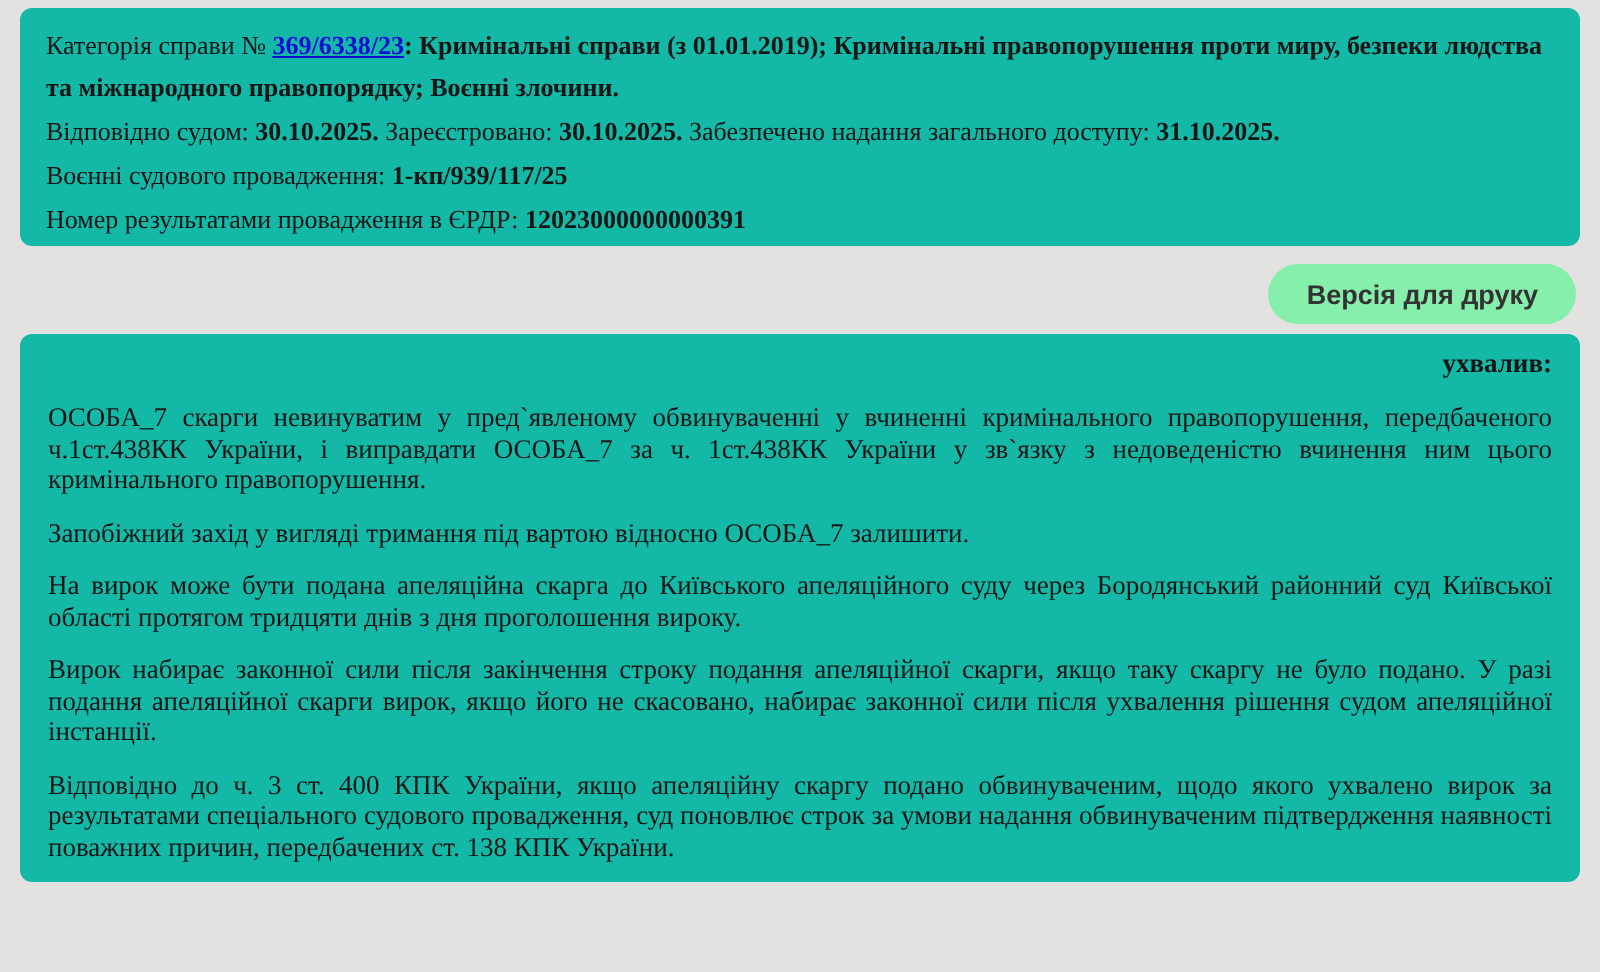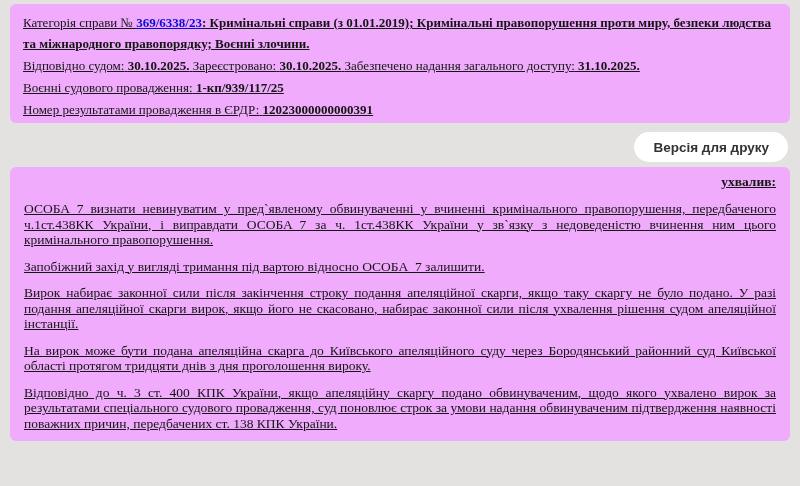--- a/index.html
+++ b/index.html
@@ -8,24 +8,23 @@
   }
   body {
     width: 800px;
     height: 486px;
     background: #e3e2e0;
     font-family: "Liberation Serif", serif;
     color: #151515;
     overflow: hidden;
   }
   .card {
-    background: #f0abfc;
+    background: #14b8a6;
     border-radius: 6px;
     margin: 0 10px;
-    text-decoration: underline;
   }
   
   #header-card {
     margin-top: 4px;
     padding: 8px 13px 2px 13px;
   }
   .meta {
     font-size: 13px;
     line-height: 21px;
     margin: 0 0 1px 0;
@@ -37,21 +36,21 @@
     text-decoration: underline;
     cursor: pointer;
   }
   
   .toolbar {
     display: flex;
     justify-content: flex-end;
     padding: 9px 12px 5px 12px;
   }
   .print-btn {
-    background: #ffffff;
+    background: #86efac;
     border: none;
     border-radius: 15px;
     height: 30px;
     padding: 0 19px;
     font-family: "Liberation Sans", sans-serif;
     font-size: 13.5px;
     font-weight: 600;
     color: #333333;
     cursor: pointer;
   }
@@ -86,18 +85,18 @@
 
   <p class="meta"><span>Номер результатами провадження в ЄРДР:</span> <b>12023000000000391</b></p>
 </div>
 
 <div class="toolbar">
   <button class="print-btn">Версія для друку</button>
 </div>
 
 <div class="card doc" id="doc-card">
   <div class="doc-heading">ухвалив:</div>
-  <p>ОСОБА_7 визнати невинуватим у пред`явленому обвинуваченні у вчиненні кримінального правопорушення, передбаченого ч.1ст.438КК України, і виправдати ОСОБА_7 за ч. 1ст.438КК України у зв`язку з недоведеністю вчинення ним цього кримінального правопорушення.</p>
+  <p>ОСОБА_7 скарги невинуватим у пред`явленому обвинуваченні у вчиненні кримінального правопорушення, передбаченого ч.1ст.438КК України, і виправдати ОСОБА_7 за ч. 1ст.438КК України у зв`язку з недоведеністю вчинення ним цього кримінального правопорушення.</p>
   <p>Запобіжний захід у вигляді тримання під вартою відносно ОСОБА_7 залишити.</p>
+  <p>На вирок може бути подана апеляційна скарга до Київського апеляційного суду через Бородянський районний суд Київської області протягом тридцяти днів з дня проголошення вироку.</p>
   <p>Вирок набирає законної сили після закінчення строку подання апеляційної скарги, якщо таку скаргу не було подано. У разі подання апеляційної скарги вирок, якщо його не скасовано, набирає законної сили після ухвалення рішення судом апеляційної інстанції.</p>
-  <p>На вирок може бути подана апеляційна скарга до Київського апеляційного суду через Бородянський районний суд Київської області протягом тридцяти днів з дня проголошення вироку.</p>
   <p>Відповідно до ч. 3 ст. 400 КПК України, якщо апеляційну скаргу подано обвинуваченим, щодо якого ухвалено вирок за результатами спеціального судового провадження, суд поновлює строк за умови надання обвинуваченим підтвердження наявності поважних причин, передбачених ст. 138 КПК України.</p>
 </div>
 
 </body></html>

